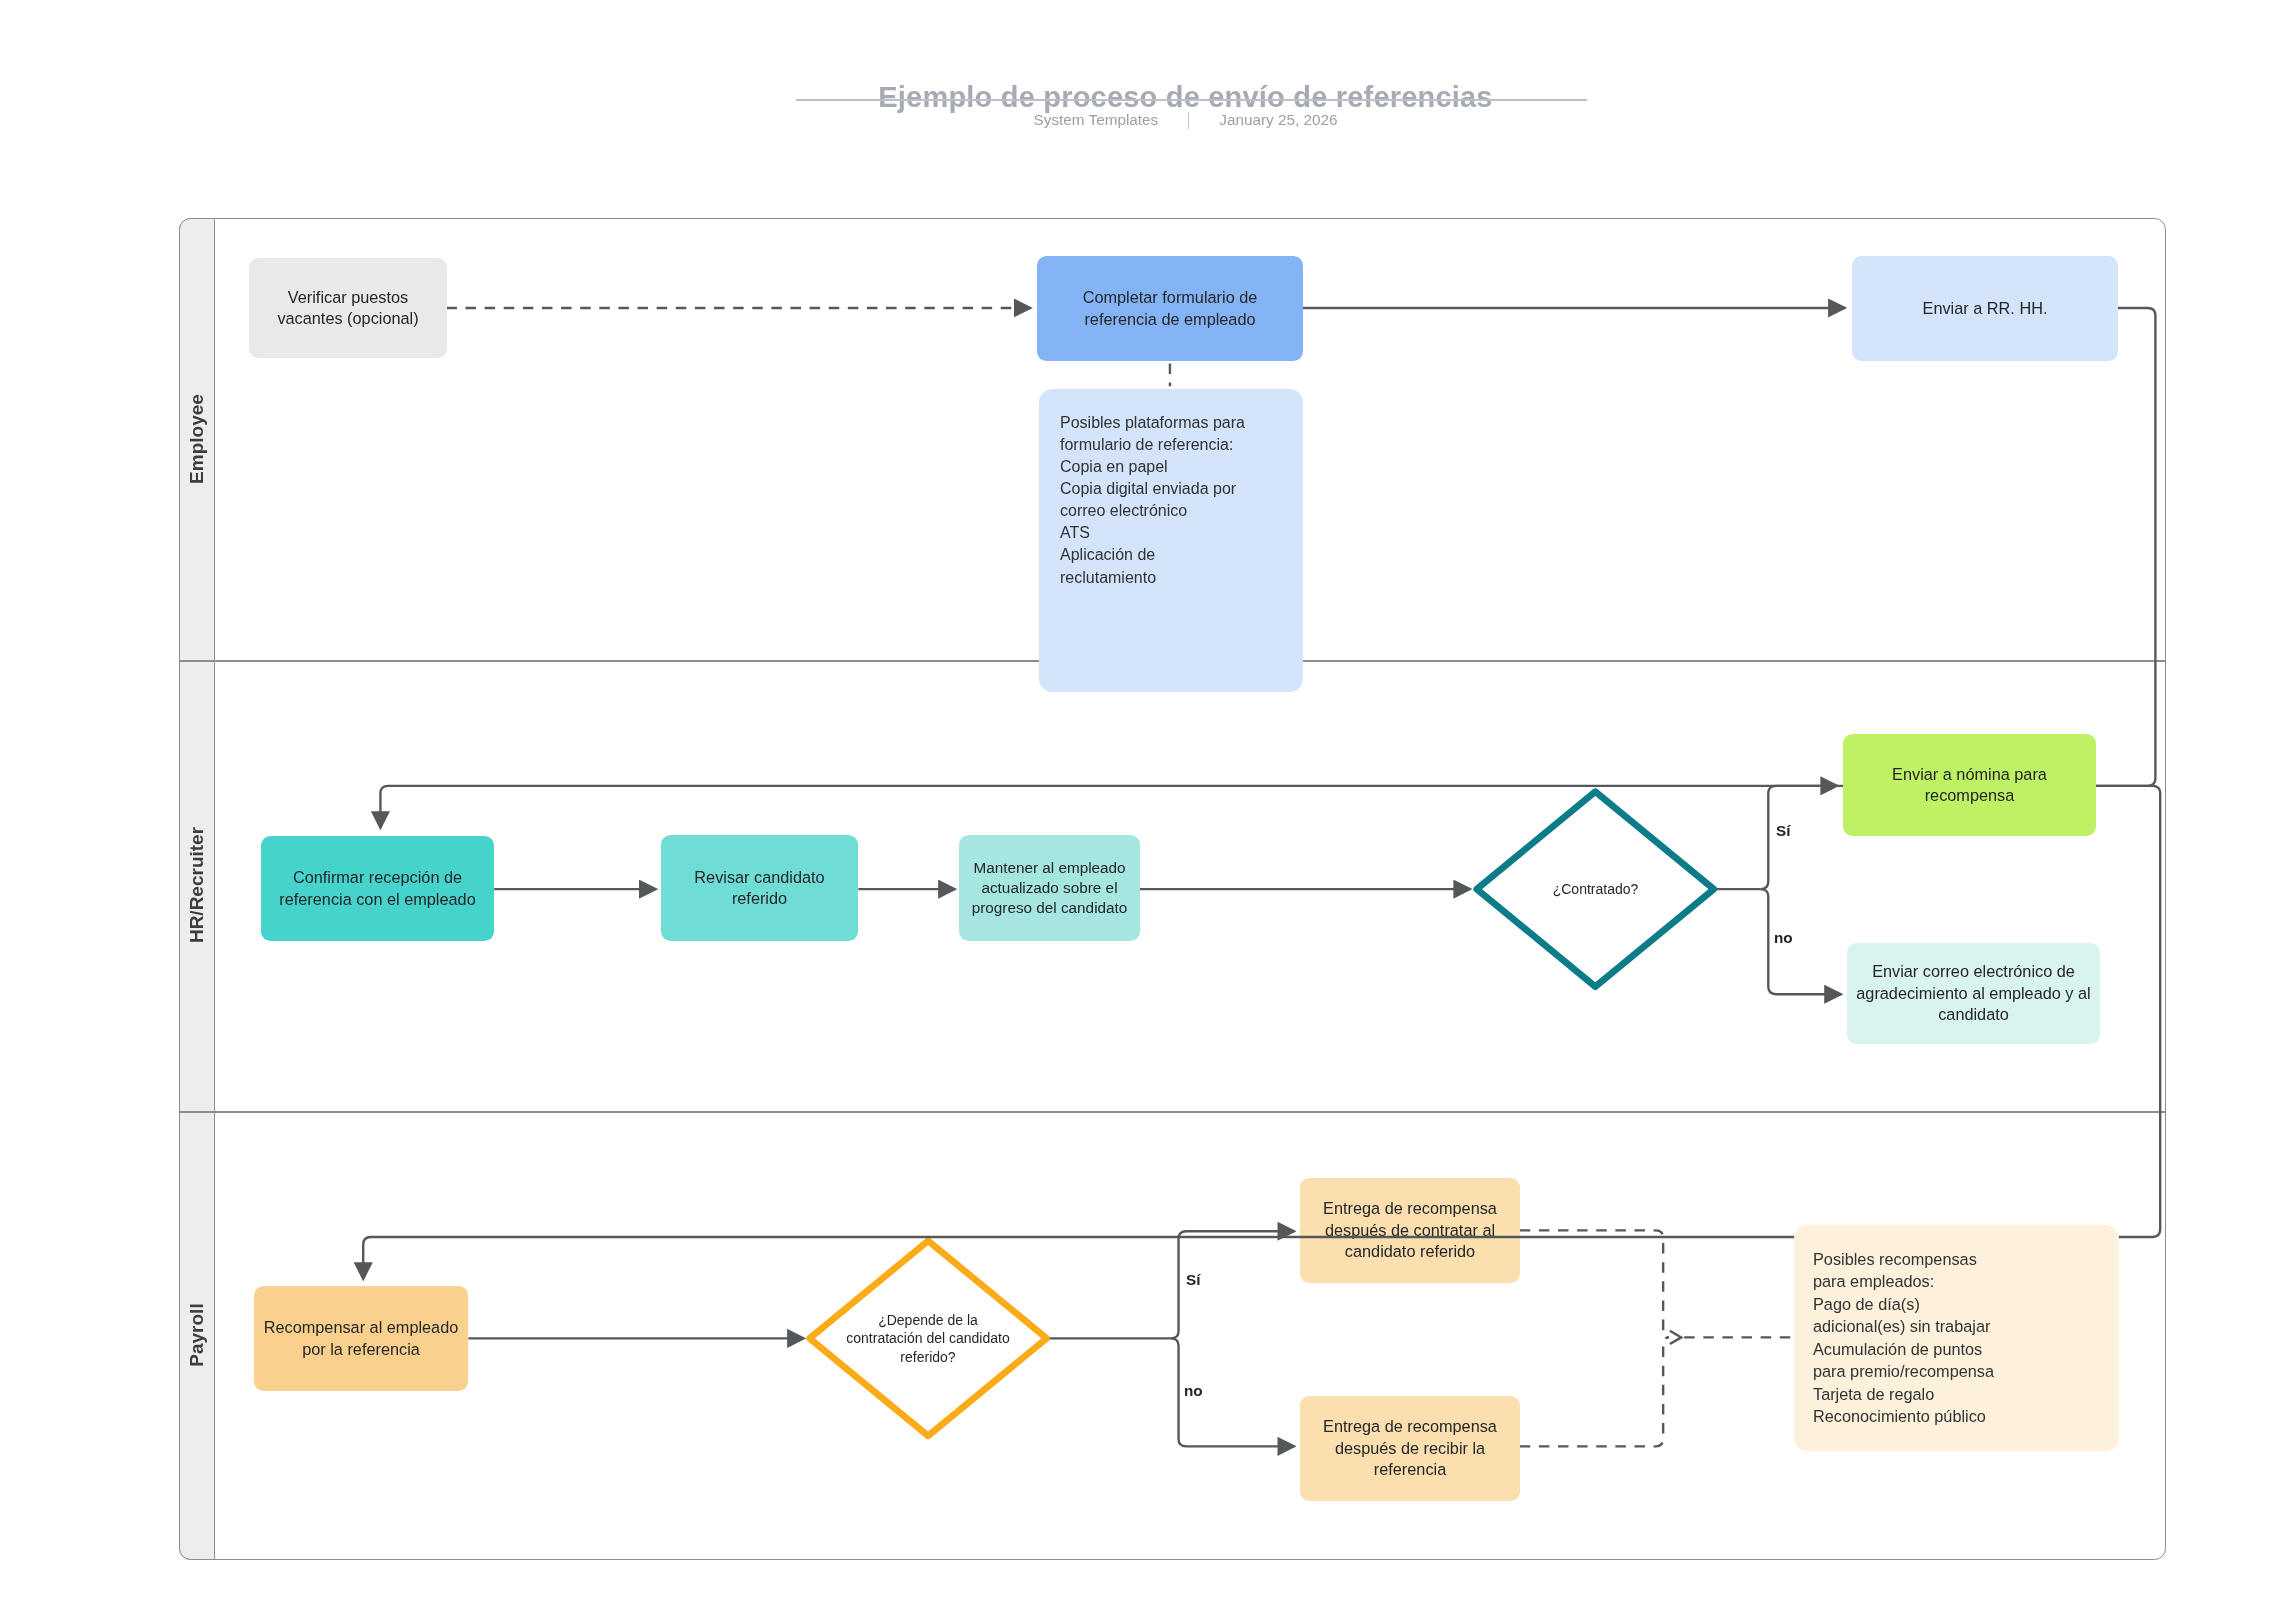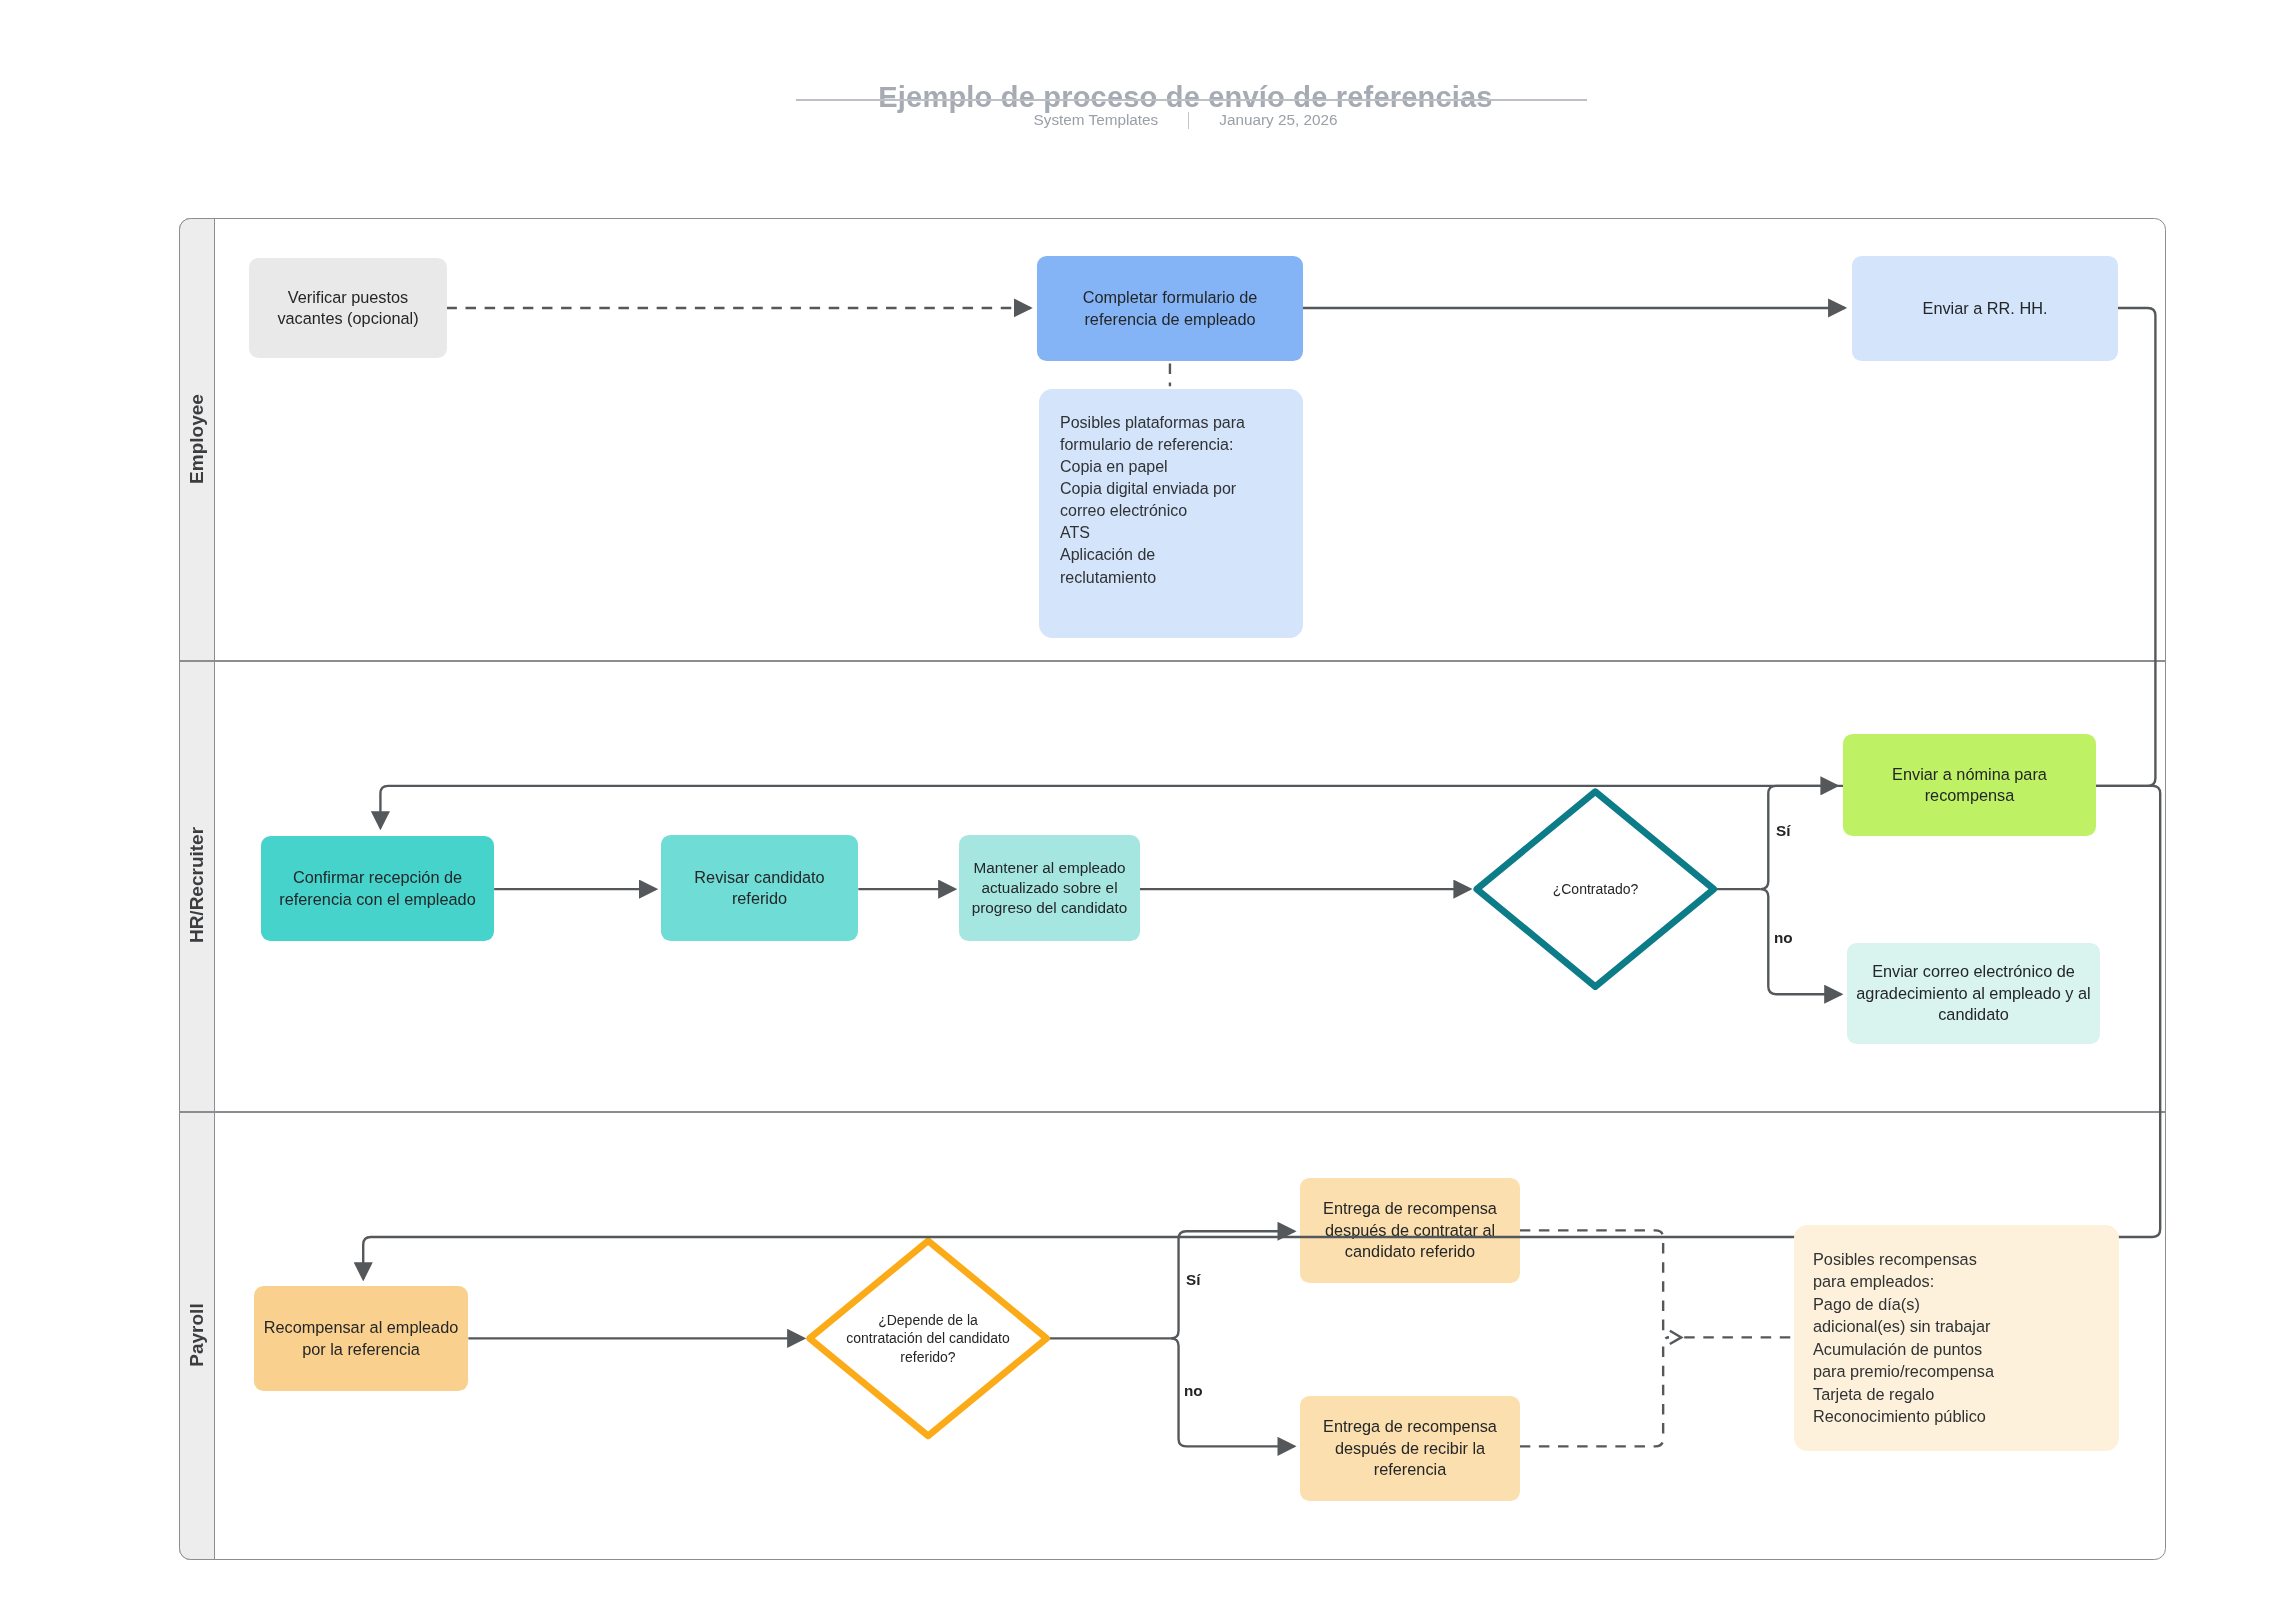--- a/index.html
+++ b/index.html
@@ -93,21 +93,21 @@
     <path class="edge" d="M1747,1392 L1759,1399 L1747,1406"></path>
     <path class="edge dashed" d="M1762,1399 H1875"></path>
 
     <polygon points="1545,930 1669,828 1793,930 1669,1032" fill="#ffffff" stroke-width="7" stroke-linejoin="round" stroke="#0d7c89"></polygon>
     <polygon points="847,1400 971,1298 1095,1400 971,1502" fill="#ffffff" stroke-width="7" stroke-linejoin="round" stroke="#fbab17"></polygon>
   </svg>
 
   <div class="node" style="left: 249px; top: 258px; width: 198px; height: 100px; background-color: rgb(233, 233, 233);">Verificar puestos vacantes (opcional)</div>
   <div class="node" style="left: 1037px; top: 256px; width: 266px; height: 105px; background-color: rgb(132, 180, 246);">Completar formulario de referencia de empleado</div>
   <div class="node" style="left: 1852px; top: 256px; width: 266px; height: 105px; background-color: rgb(211, 228, 251);">Enviar a RR. HH.</div>
-  <div class="note" id="note-empleado" style="left: 1039px; top: 389px; width: 264px; height: 249px; font-size: 16px; background-color: rgb(211, 228, 251);">Posibles plataformas para
+  <div class="note" id="note-empleado" style="left: 1039px; top: 389px; width: 264px; height: 303px; font-size: 16px; background-color: rgb(211, 228, 251);">Posibles plataformas para
 formulario de referencia:
 Copia en papel
 Copia digital enviada por
 correo electrónico
 ATS
 Aplicación de
 reclutamiento</div>
 
   <div class="node" style="left: 261px; top: 836px; width: 233px; height: 105px; background-color: rgb(69, 211, 203); text-align: center;">Confirmar recepción de referencia con el empleado</div>
   <div class="node" style="left: 661px; top: 835px; width: 197px; height: 106px; background-color: rgb(111, 220, 214);">Revisar candidato referido</div>

